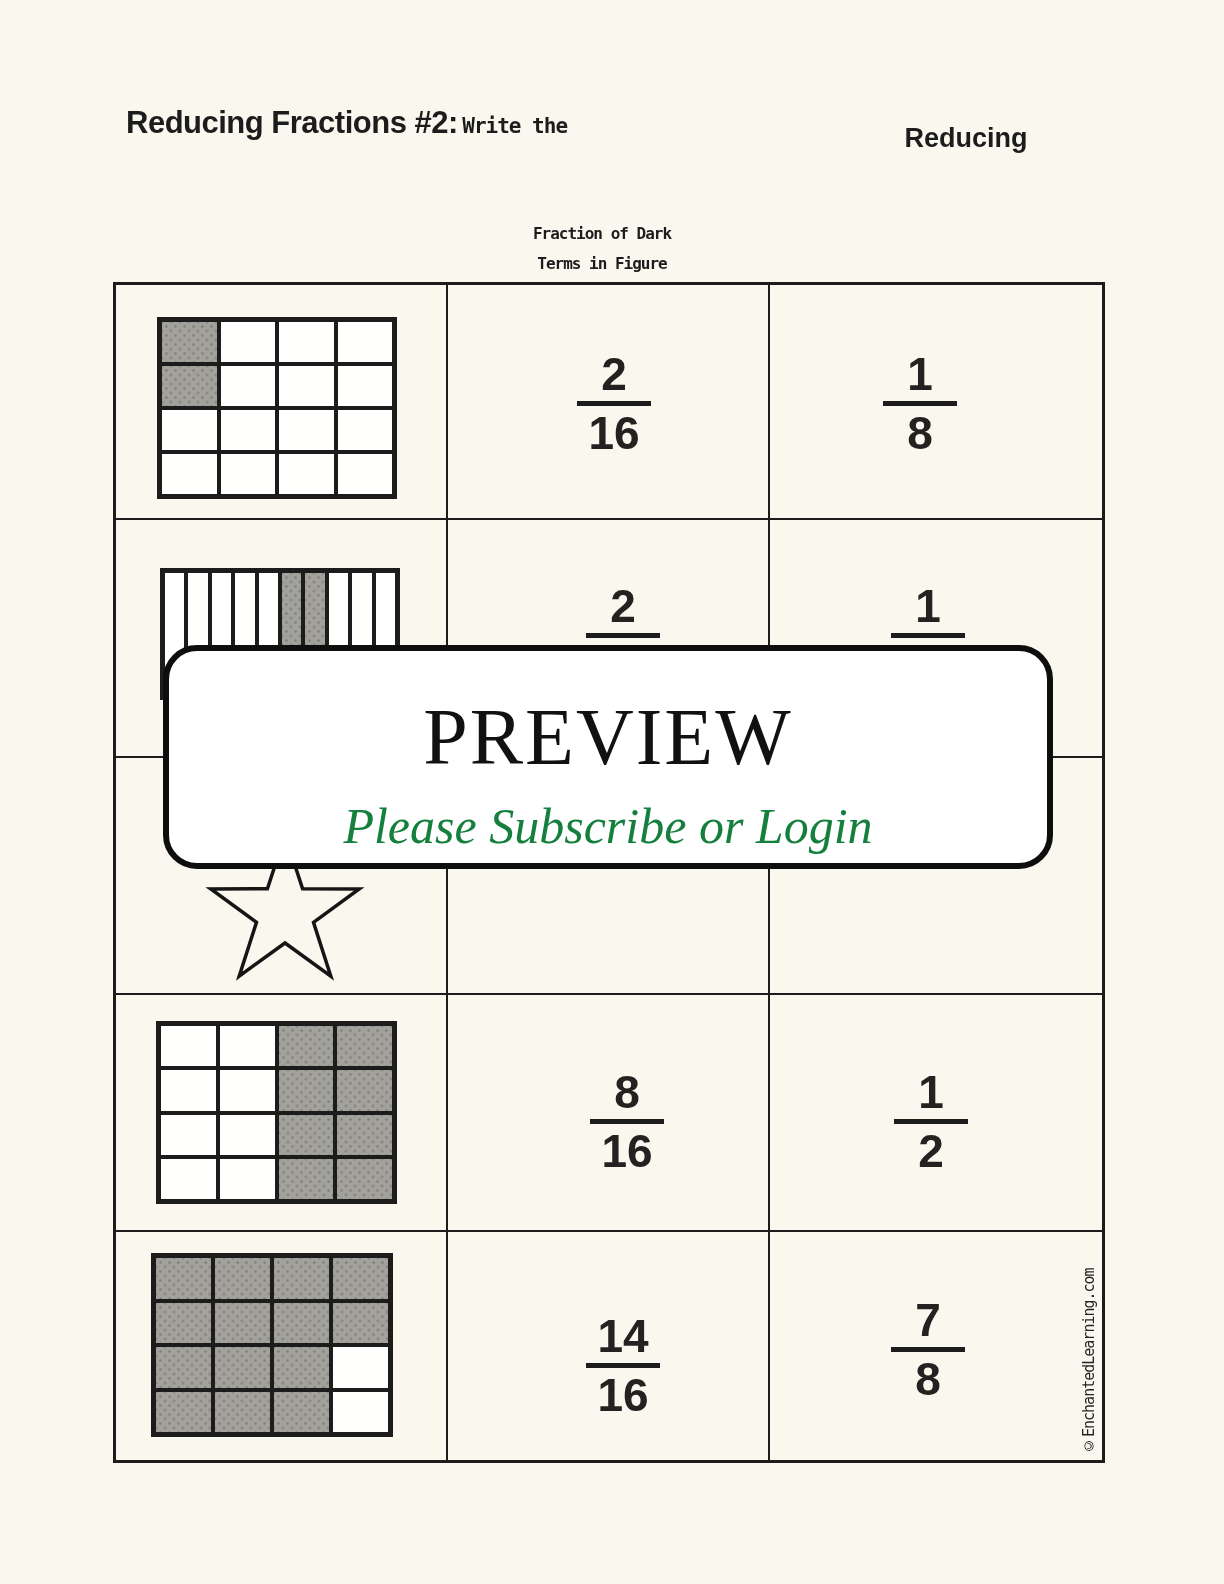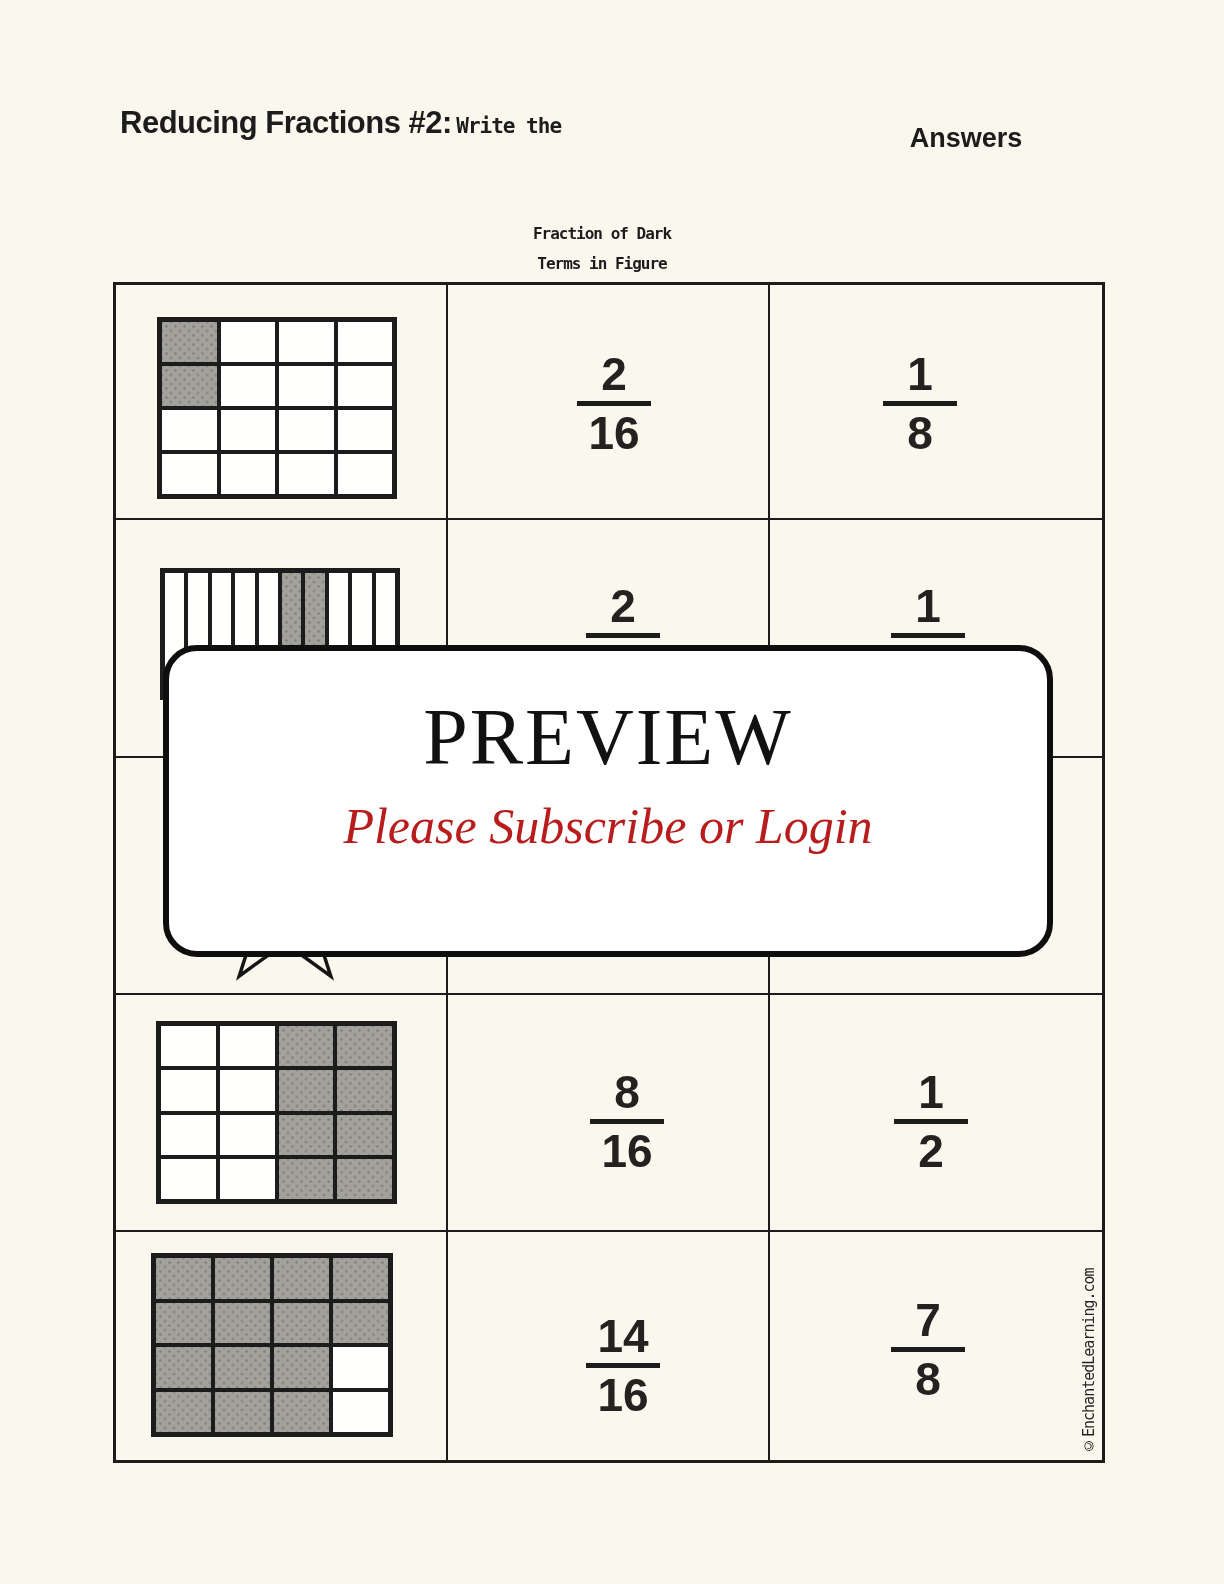--- a/index.html
+++ b/index.html
@@ -2,21 +2,21 @@
 <html><head>
 <meta charset="utf-8">
 <style>
   html,body{margin:0;padding:0;}
   body{background:#e9e7df;font-family:"Liberation Sans",sans-serif;}
   #page{position:relative;width:1224px;height:1584px;background:var(--bg);overflow:hidden;
         color:#1c1c1c;}
   *{box-sizing:border-box;}
 
   
-  .titleblock{position:absolute;left:120px;top:106px;width:560px;line-height:33px;}
+  .titleblock{position:absolute;left:126px;top:106px;width:560px;line-height:33px;}
   .main-title{font-family:"Liberation Sans",sans-serif;font-weight:bold;font-size:31px;letter-spacing:-0.5px;}
   .instr{font-family:"DejaVu Sans Mono",monospace;font-weight:bold;font-size:21px;letter-spacing:-1px;}
 
   .answers{position:absolute;left:966px;top:123px;transform:translateX(-50%);
            font-weight:bold;font-size:27px;}
 
   
   .colhead{position:absolute;top:219px;transform:translateX(-50%);text-align:center;
            font-family:"DejaVu Sans Mono",monospace;font-weight:bold;font-size:16px;
            line-height:30px;letter-spacing:-1px;white-space:nowrap;}
@@ -37,45 +37,45 @@
                      radial-gradient(var(--shadedot) 1.1px, transparent 1.5px);
     background-size:9px 9px;background-position:0 0,4.5px 4.5px;}
   .starfig{position:absolute;left:200px;top:825px;z-index:1;}
 
   
   .fraction{position:absolute;transform:translateX(-50%);text-align:center;
             font-weight:bold;font-size:46px;line-height:48px;color:#242220;}
   .fraction .bar{width:74px;height:5px;background:var(--line);margin:3px auto;}
 
   
-  .overlay{position:absolute;left:163px;top:645px;width:890px;height:312px;z-index:10;
+  .overlay{position:absolute;left:163px;top:645px;width:890px;height:224px;z-index:10;
            background:#ffffff;border:6px solid #0e0e0e;border-radius:34px;text-align:center;}
   .overlay .big{margin-top:44px;font-family:"Liberation Serif",serif;font-size:80px;
                 line-height:84px;letter-spacing:2px;color:#111;}
   .overlay .sub{margin-top:16px;font-family:"Liberation Serif",serif;font-style:italic;
-                font-size:50px;line-height:62px;color:#b91c1c;}
+                font-size:50px;line-height:62px;color:#15803d;}
 
   
   .credit{position:absolute;left:1080px;top:1242px;height:212px;width:20px;
           writing-mode:vertical-rl;transform:rotate(180deg);
           font-family:"DejaVu Sans Mono",monospace;font-size:15px;letter-spacing:-1px;
           color:#222;white-space:nowrap;}
 </style>
 </head>
 <body>
 
 <div id="page" style="--bg: #faf8ee; --line: #1c1c1c; --shade: #a3a19b; --shadedot: #86847e; --cellwhite: #fffffe;">
 
   <div class="titleblock">
     <span class="main-title">Reducing Fractions #2:</span>
     <span class="instr">Write the</span><br>
     <br>
   </div>
 
-  <div class="answers">Answers</div>
+  <div class="answers">Reducing</div>
 
   <div class="colhead c2">
     <span>Fraction of Dark</span><br>
     <span>Terms in Figure</span>
   </div>
 
   <div class="table">
     <div class="vline" style="left:330px"></div>
     <div class="vline" style="left:652px"></div>
     <div class="hline" style="top:233px"></div>

